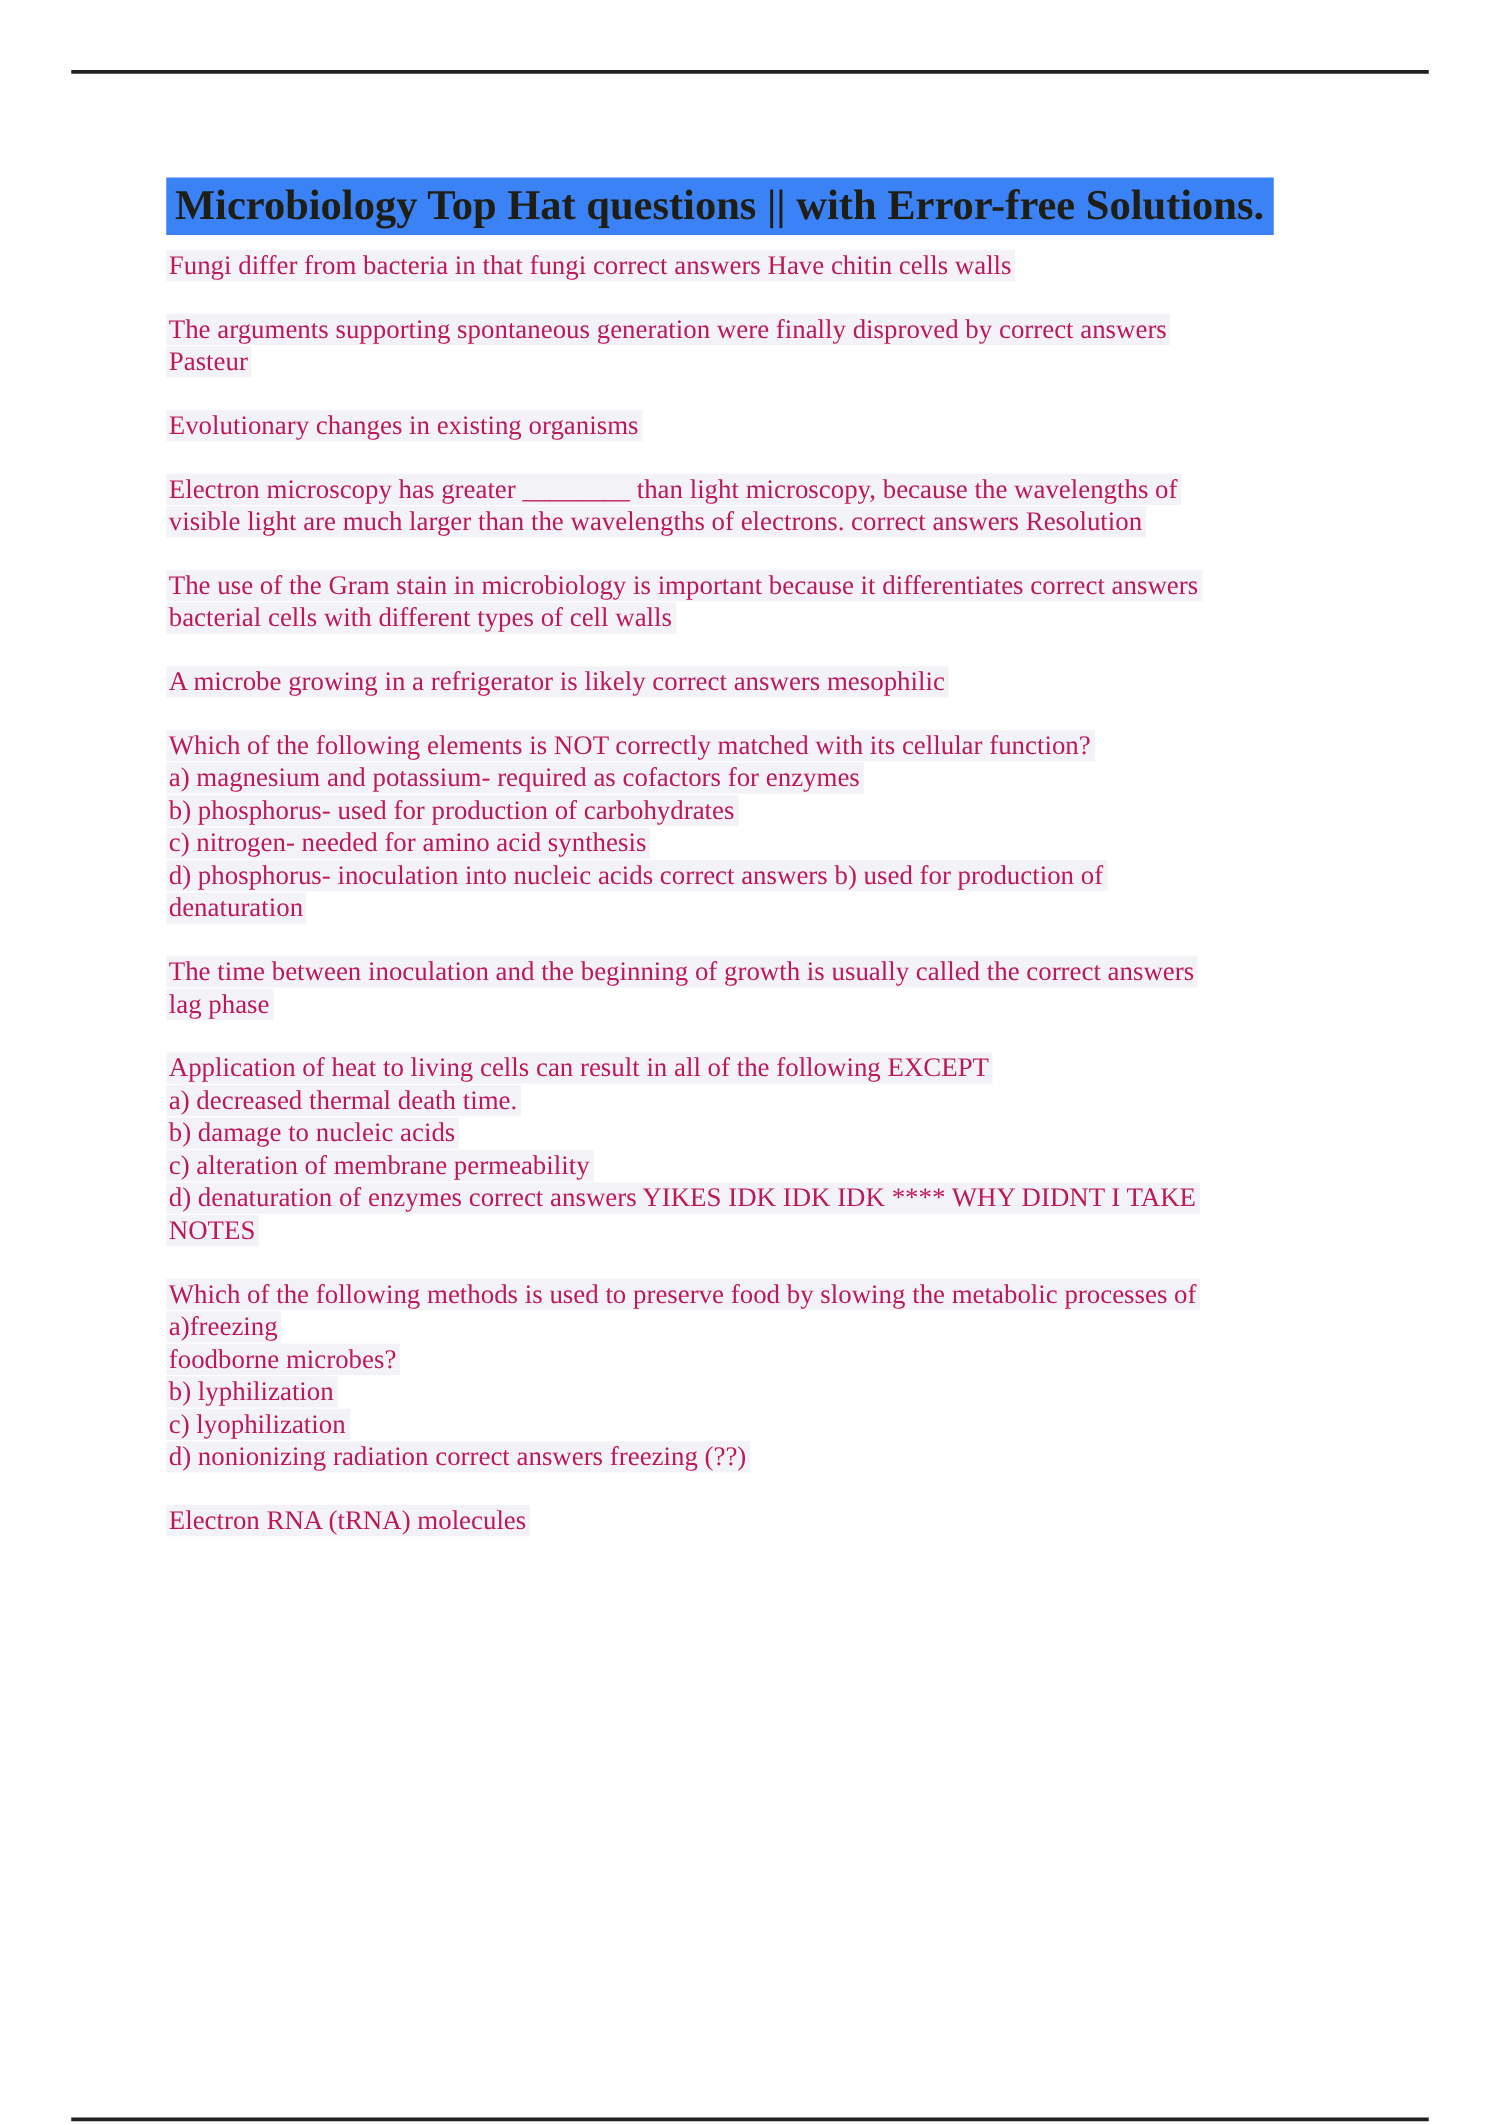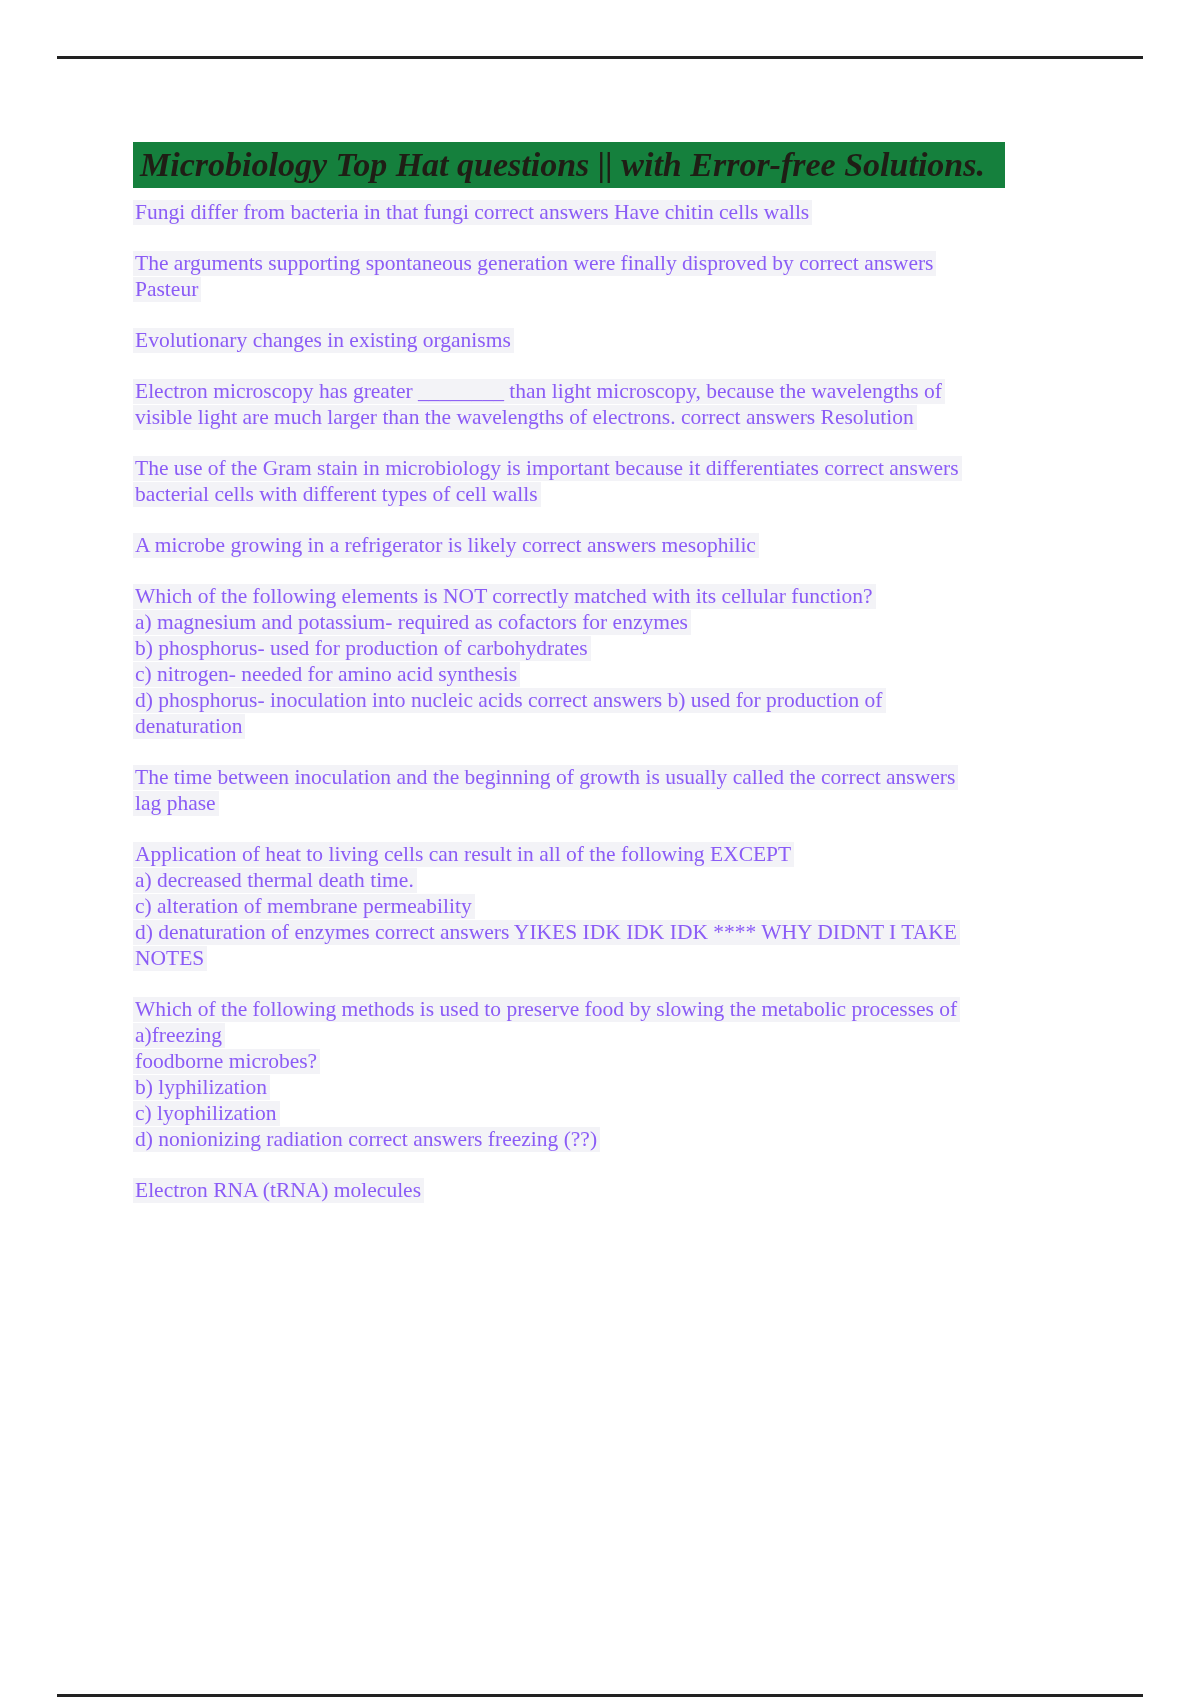--- a/index.html
+++ b/index.html
@@ -28,29 +28,28 @@
   }
   .doc-title {
     margin: 0 0 12px 0;
     font-size: 34px;
     font-weight: bold;
     line-height: 47px;
     color: #1f1e15;
     white-space: nowrap;
   }
   .title-hl {
-    background: #15803d;
-    padding: 4px 20px 5px 7px;
-    font-style: italic;
+    background: #3b82f6;
+    padding: 4px 8px 5px 7px;
   }
   .para { margin: 0 0 25px 0; }
   .line { height: 26px; white-space: nowrap; }
   .line-text {
     background: #f3f3f7;
-    color: #8b5cf6;
+    color: #be185d;
     font-size: 21.5px;
     padding: 0 3px 1px 2px;
   }
 </style>
 </head>
 <body>
 
 <div class="page">
   <div class="rule rule-top"></div>
 
@@ -87,20 +86,21 @@
           <div class="line"><span class="line-text">d) phosphorus- inoculation into nucleic acids correct answers b) used for production of</span></div>
           <div class="line"><span class="line-text">denaturation</span></div>
         </div>
         <div class="para">
           <div class="line"><span class="line-text">The time between inoculation and the beginning of growth is usually called the correct answers</span></div>
           <div class="line"><span class="line-text">lag phase</span></div>
         </div>
         <div class="para">
           <div class="line"><span class="line-text">Application of heat to living cells can result in all of the following EXCEPT</span></div>
           <div class="line"><span class="line-text">a) decreased thermal death time.</span></div>
+          <div class="line"><span class="line-text">b) damage to nucleic acids</span></div>
           <div class="line"><span class="line-text">c) alteration of membrane permeability</span></div>
           <div class="line"><span class="line-text">d) denaturation of enzymes correct answers YIKES IDK IDK IDK **** WHY DIDNT I TAKE</span></div>
           <div class="line"><span class="line-text">NOTES</span></div>
         </div>
         <div class="para">
           <div class="line"><span class="line-text">Which of the following methods is used to preserve food by slowing the metabolic processes of</span></div>
           <div class="line"><span class="line-text">a)freezing</span></div>
           <div class="line"><span class="line-text">foodborne microbes?</span></div>
           <div class="line"><span class="line-text">b) lyphilization</span></div>
           <div class="line"><span class="line-text">c) lyophilization</span></div>

